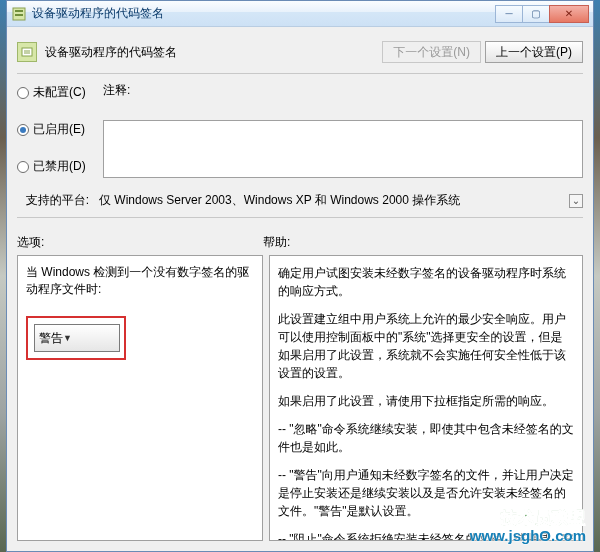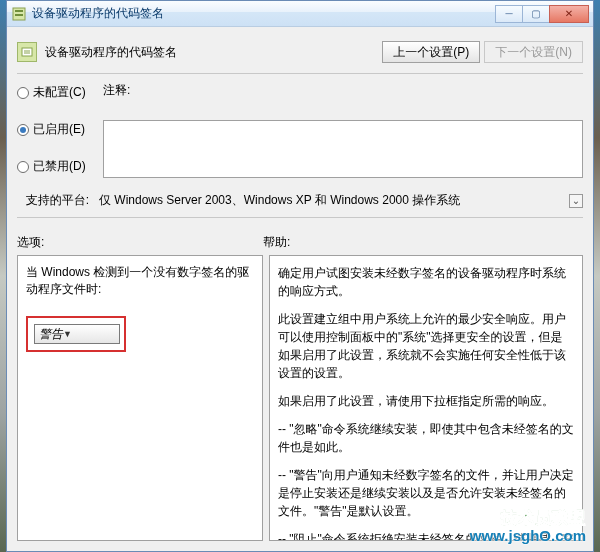--- a/index.html
+++ b/index.html
@@ -149,27 +149,26 @@
     .pane-left { width: 246px; }
     .pane-right { flex:1; position: relative; }
     .dropdown-wrap {
       margin-top: 18px;
       border: 2px solid #d63030;
       padding: 6px 6px;
       width: 100px;
     }
     .dropdown {
       width: 86px;
-      height: 20px;
+      height: 28px;
       border: 1px solid #7a7a7a;
       background: linear-gradient(to bottom,#fff,#e6e6e6);
       display:flex; align-items:center; 
       padding: 0 4px;
       font-size:12px;
-      font-style:italic;
     }
     .dd-arrow { font-size:9px; color:#333; }
     .help-body p { margin-bottom: 10px; line-height: 1.5; }
     .pane-right::-webkit-scrollbar { width: 16px; }
     .pane-right::-webkit-scrollbar-track { background:#efefef; border-left:1px solid #ccc;}
     .pane-right::-webkit-scrollbar-thumb { background:#c8c8c8; border:1px solid #aaa; }
     .watermark {
       position:absolute;
       right: 14px;
       bottom: 8px;
@@ -218,22 +217,22 @@
   <div class="client">
     <div class="header-row">
       <span class="header-icon">
         <svg width="12" height="12" viewBox="0 0 12 12">
             <rect x="1" y="2" width="10" height="8" fill="#fff" stroke="#88a34e"></rect>
             <line x1="3" y1="5" x2="9" y2="5" stroke="#88a34e"></line>
             <line x1="3" y1="7" x2="9" y2="7" stroke="#88a34e"></line>
           </svg>
       </span>
       <span class="header-title">设备驱动程序的代码签名</span>
+      <button class="nav-btn" disabled="">下一个设置(N)</button>
       <button class="nav-btn">上一个设置(P)</button>
-      <button class="nav-btn" disabled="">下一个设置(N)</button>
     </div>
     <div class="divider"></div>
 
     <div class="config-row">
       <div class="radio-col">
         <label class="radio-item">
           <span class="radio-dot"></span>
           <span>未配置(C)</span>
         </label>
         <label class="radio-item">

